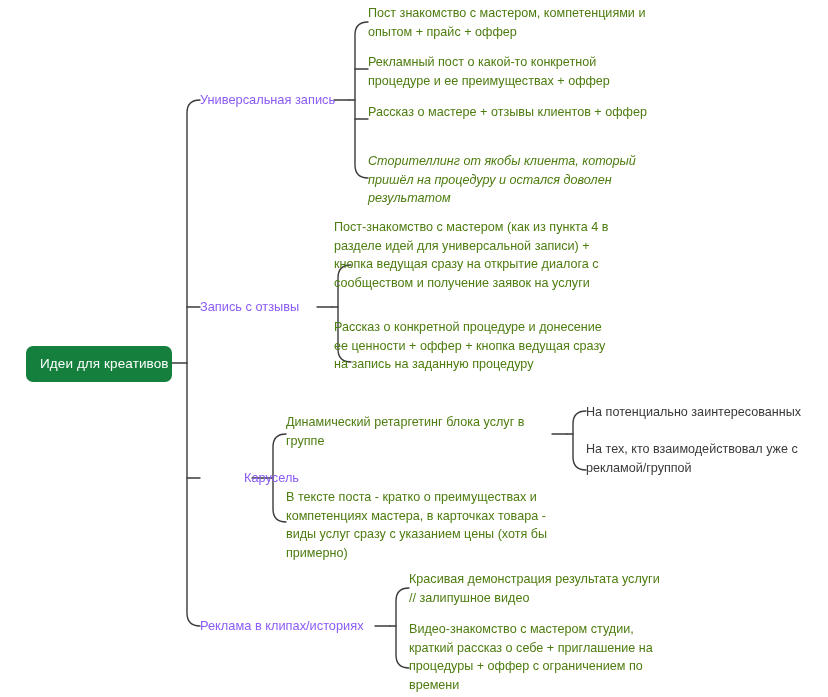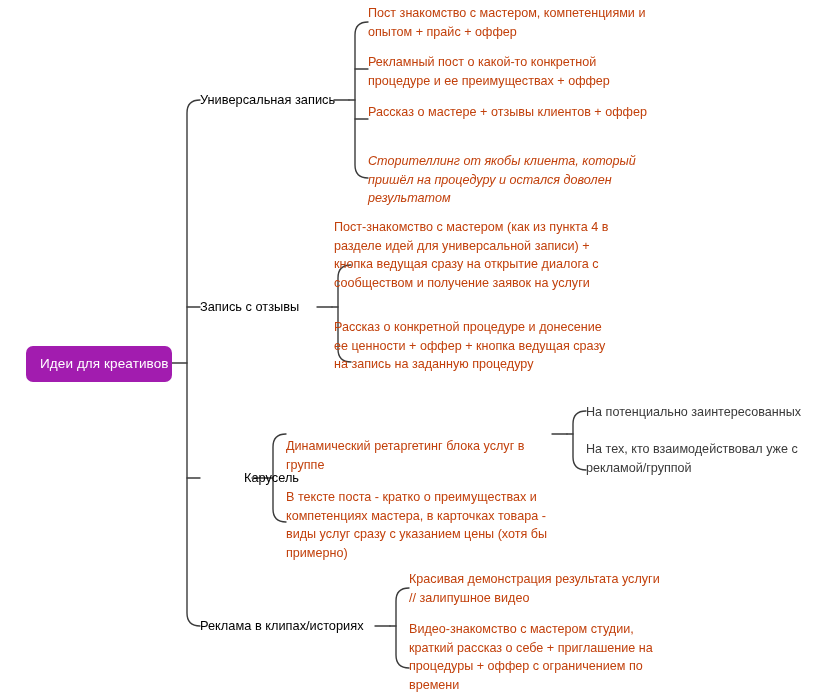--- a/index.html
+++ b/index.html
@@ -34,37 +34,37 @@
     stroke: #3b3b3b;
     stroke-width: 1.4;
     stroke-linecap: round;
     stroke-linejoin: round;
   }
   .node {
     position: absolute;
     box-sizing: border-box;
   }
   .root-node {
-    background: #a21caf;
+    background: #15803d;
     color: #ffffff;
     border-radius: 7px;
     font-size: 13.5px;
     line-height: 1.2;
     padding: 10px 14px;
     white-space: nowrap;
     letter-spacing: 0.1px;
   }
   .branch-label {
-    color: #000000;
+    color: #8b5cf6;
     font-size: 12.8px;
     line-height: 1.25;
     white-space: nowrap;
   }
   .leaf {
-    color: #c2410c;
+    color: #4d7c0f;
     font-size: 12.6px;
     line-height: 1.47;
   }
   .leaf-sub {
     color: #3a3a3a;
     font-size: 12.6px;
     line-height: 1.47;
   }
 </style>
 </head>
@@ -133,21 +133,21 @@
     <span>Пост-знакомство с мастером (как из пункта 4 в разделе идей для универсальной записи) + кнопка ведущая сразу на открытие диалога с сообществом и получение заявок на услуги</span>
   </div>
   <div class="node leaf" style="left:334px; top:318px; width:272px;">
     <span>Рассказ о конкретной процедуре и донесение ее ценности + оффер + кнопка ведущая сразу на запись на заданную процедуру</span>
   </div>
 
   <div class="node branch-label" style="left:200px; top:470px;margin-left:44px;">
     <span>Карусель</span>
   </div>
 
-  <div class="node leaf" style="left:286px; top:413px; width:272px;margin-top:24px;">
+  <div class="node leaf" style="left:286px; top:413px; width:272px;">
     <span>Динамический ретаргетинг блока услуг в группе</span>
   </div>
   <div class="node leaf" style="left:286px; top:488px; width:270px;">
     <span>В тексте поста - кратко о преимуществах и компетенциях мастера, в карточках товара - виды услуг сразу с указанием цены (хотя бы примерно)</span>
   </div>
 
   <div class="node leaf-sub" style="left:586px; top:403px; width:236px;">
     <span>На потенциально заинтересованных</span>
   </div>
   <div class="node leaf-sub" style="left:586px; top:440px; width:232px;">

